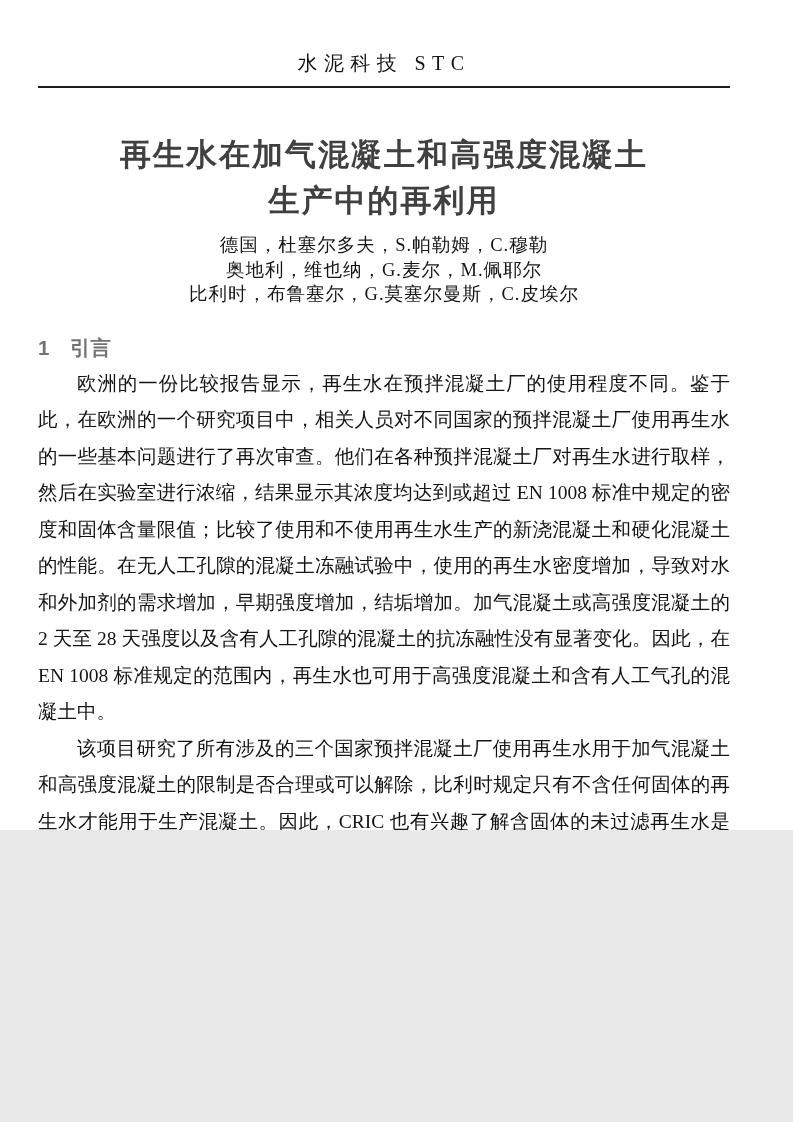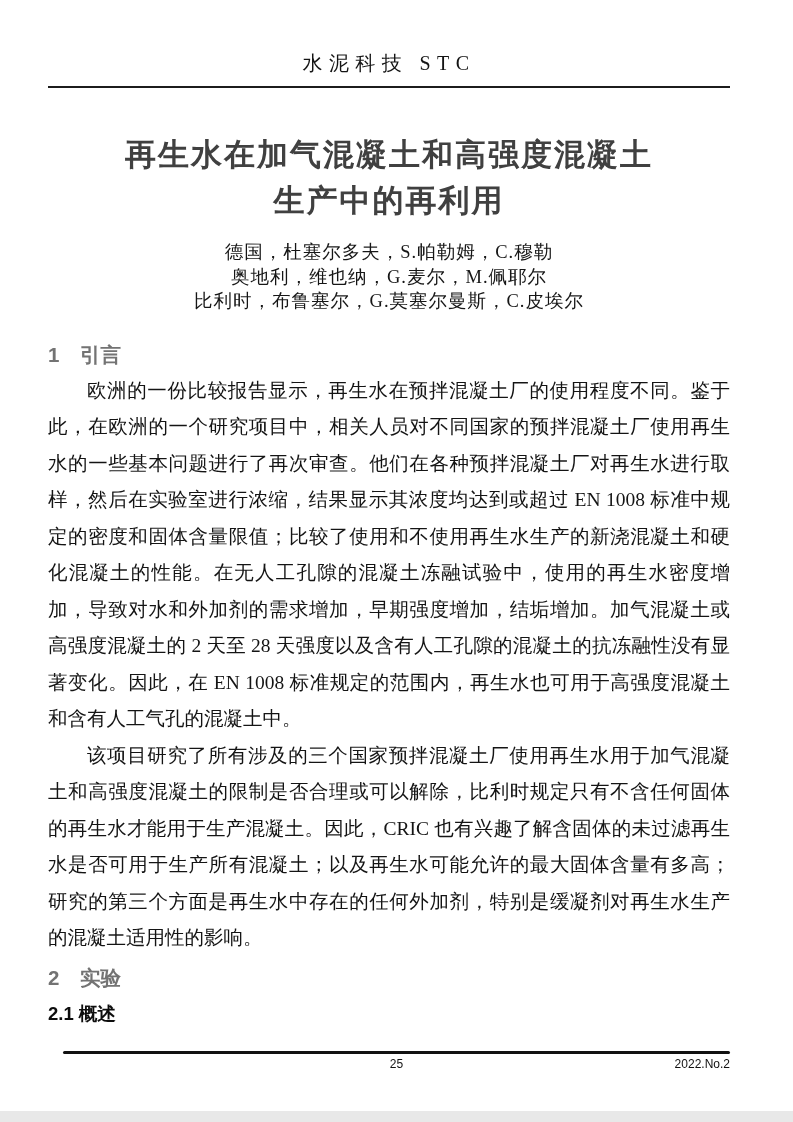--- a/index.html
+++ b/index.html
@@ -1,25 +1,25 @@
 <!DOCTYPE html>
 <html lang="zh"><head>
 <meta charset="utf-8">
 <style>
   html, body { margin: 0; padding: 0; background: #e8e8e8; }
   .page {
     position: relative;
     width: 793px;
-    height: 1111px;
+    height: 830px;
     margin: 0 auto;
     background: #ffffff;
     color: #111111;
     font-family: "Liberation Serif", serif;
     box-sizing: border-box;
-    padding: 50px 63px 0 48px;
+    padding: 50px 63px 0 38px;
     overflow: hidden;
   }
   
   .journal-header {
     text-align: center;
     border-bottom: 2px solid #1c1c1c;
     padding-bottom: 10px;
   }
   .journal-title {
     font-size: 20px;
@@ -35,21 +35,21 @@
     font-family: "Liberation Sans", sans-serif;
     font-weight: 700;
     font-size: 31px;
     line-height: 46px;
     letter-spacing: 2px;
     color: #404040;
   }
   .article-title .title-line { display: block; }
   
   .authors {
-    margin-top: 16px;
+    margin-top: 9px;
     text-align: center;
     font-size: 18.5px;
     line-height: 24.5px;
     letter-spacing: 1px;
     color: #161616;
   }
   
   .sec-heading {
     font-family: "Liberation Sans", sans-serif;
     font-weight: 700;

